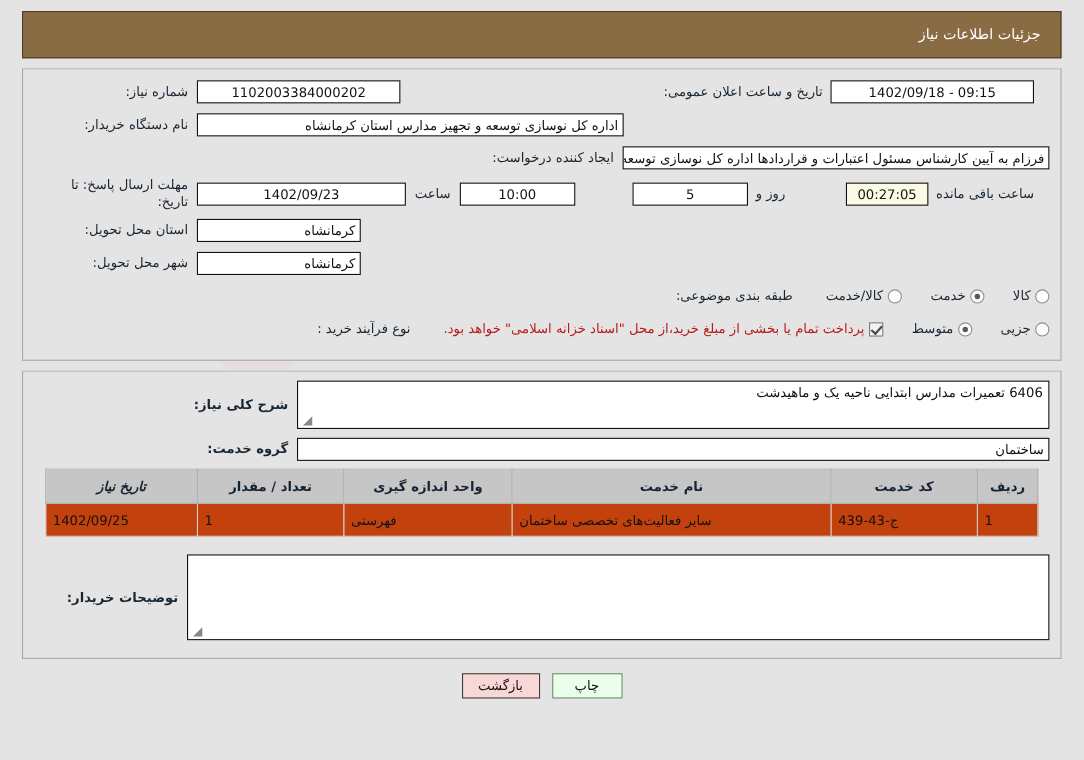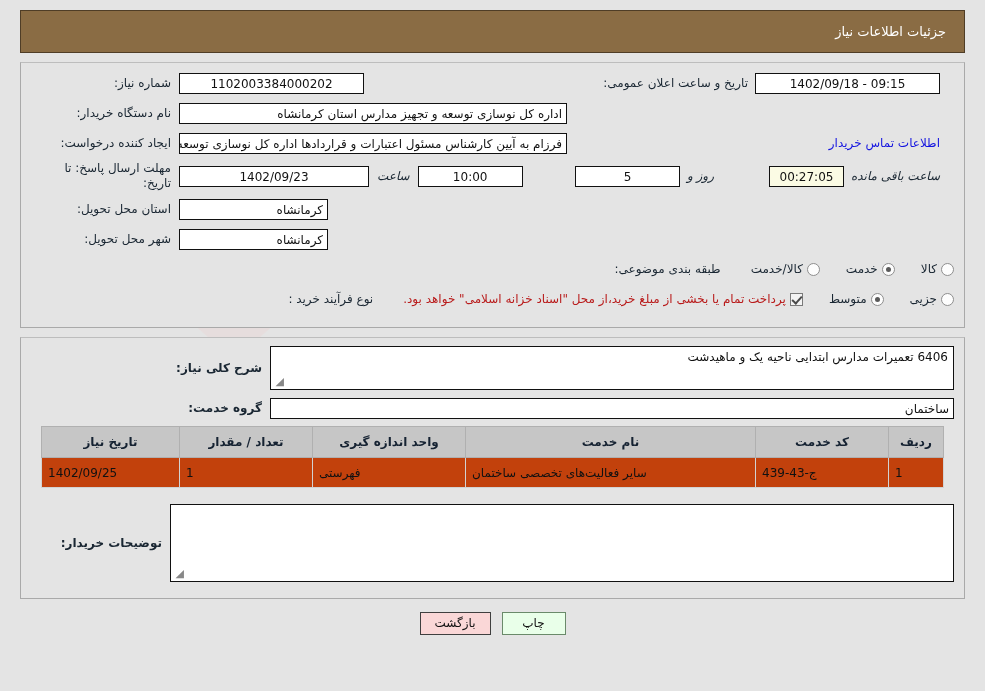--- a/index.html
+++ b/index.html
@@ -111,21 +111,20 @@
   .w-time   { width: 105px; }
   .w-days   { width: 105px; }
   .w-timer  { width: 75px; }
   .w-prov   { width: 149px; }
   .w-pubdate{ width: 185px; }
 
   .between {
     font-size: 12px;
     color: #1a2733;
     white-space: nowrap;
-    font-style: italic;
   }
   .link {
     color: #1414e0;
     font-size: 12px;
     white-space: nowrap;
     cursor: pointer;
   }
 
   
   .rowpair {
@@ -317,23 +316,20 @@
 
     <div class="rowpair">
       <div class="cell-left"></div>
       <div class="cell-right">
         <div class="inp w-org rtlstart">اداره کل نوسازی  توسعه و تجهیز مدارس استان کرمانشاه</div>
         <div class="lbl">نام دستگاه خریدار:</div>
       </div>
     </div>
 
     <div class="rowpair">
-      <div class="cell-left">
-        <div class="link">اطلاعات تماس خریدار</div>
-      </div>
       <div class="cell-right">
         <div class="inp w-creator rtlstart">فرزام به آیین کارشناس مسئول اعتبارات و قراردادها اداره کل نوسازی  توسعه و ت</div>
         <div class="lbl">ایجاد کننده درخواست:</div>
       </div>
     </div>
 
     <div class="rowpair">
       <div class="cell-left">
         <div class="between">ساعت باقی مانده</div>
         <div class="inp w-timer yellow ltr">00:27:05</div>
@@ -427,21 +423,21 @@
     </div>
 
     <table class="grid">
       <thead>
         <tr>
           <th style="width:42px;">ردیف</th>
           <th style="width:120px;">کد خدمت</th>
           <th>نام خدمت</th>
           <th style="width:140px;">واحد اندازه گیری</th>
           <th style="width:120px;">تعداد / مقدار</th>
-          <th style="width:125px;">تاریخ نیاز</th>
+          <th style="width:125px;font-style:italic;">تاریخ نیاز</th>
         </tr>
       </thead>
       <tbody>
         <tr>
           <td>1</td>
           <td>ج-43-439</td>
           <td>سایر فعالیت‌های تخصصی ساختمان</td>
           <td>فهرستی</td>
           <td>1</td>
           <td>1402/09/25</td>

